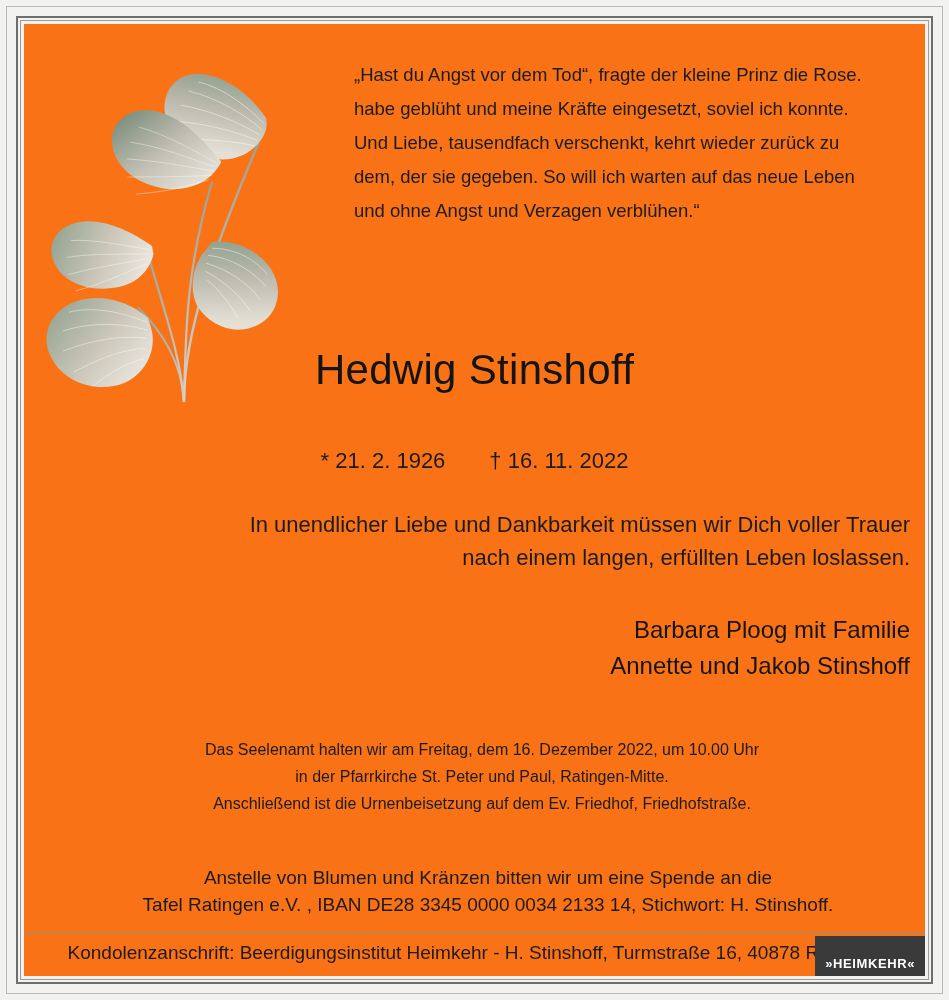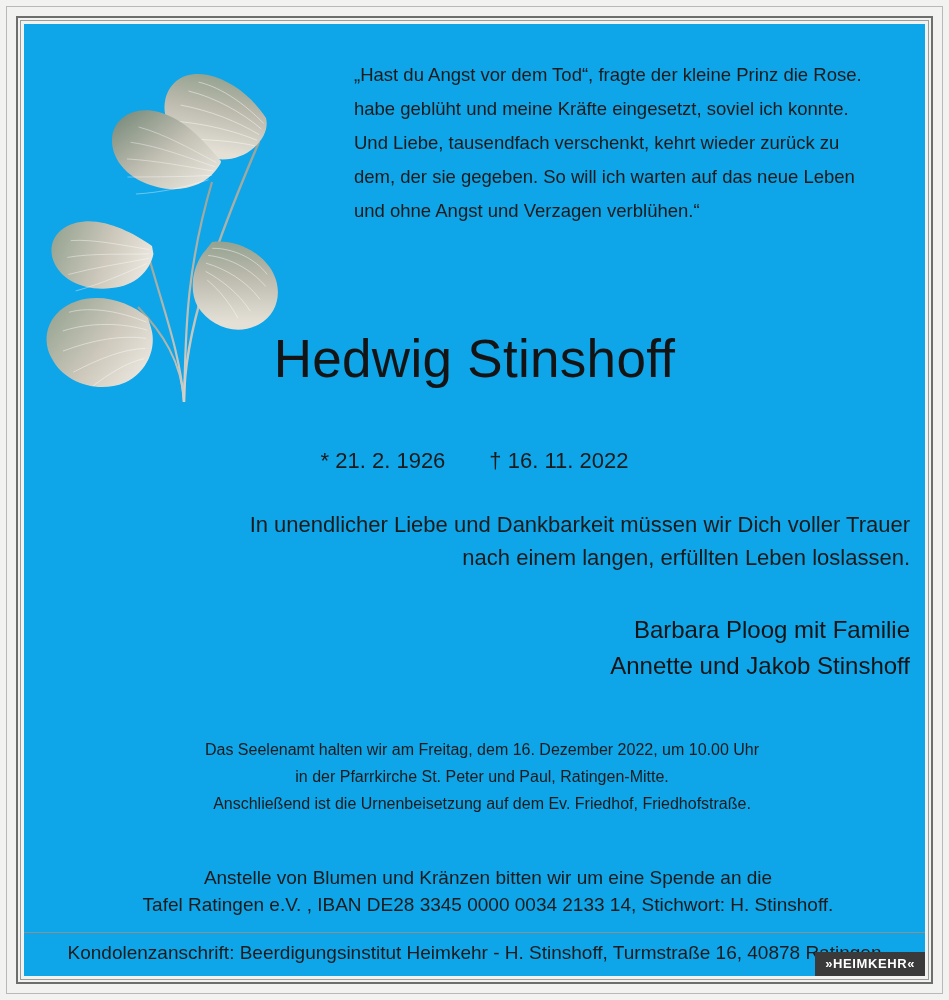--- a/index.html
+++ b/index.html
@@ -36,21 +36,21 @@
   }
   .frame-inner2 {
     position: absolute;
     left: 20px; top: 20px; right: 20px; bottom: 20px;
     border: 1px solid #9a9d99;
     pointer-events: none;
   }
   .content {
     position: absolute;
     left: 24px; top: 24px; right: 24px; bottom: 24px;
-    background: #0ea5e9;
+    background: #f97316;
     text-decoration: underline;
   }
 
   
   .artwork {
     position: absolute;
     left: 10px;
     top: 8px;
     width: 320px;
     height: 390px;
@@ -64,25 +64,25 @@
     width: 570px;
     font-size: 18.5px;
     line-height: 34px;
     color: #1b1b1b;
     text-align: left;
   }
 
   
   .name {
     position: absolute;
-    top: 304px;
+    top: 322px;
     left: 0;
     width: 100%;
     text-align: center;
-    font-size: 53px;
+    font-size: 42px;
     letter-spacing: 0.3px;
     color: #141414;
   }
   .maiden {
     position: absolute;
     top: 390px;
     left: 0;
     width: 100%;
     text-align: center;
     font-size: 21px;
@@ -166,21 +166,21 @@
 
   
   .footer-logo {
     position: absolute;
     right: 0px;
     bottom: 0px;
     background: #3a3a3a;
     color: #ffffff;
     font-size: 13px;
     letter-spacing: 0.6px;
-    padding: 4px 10px 5px 10px;
+    padding: 20px 10px 5px 10px;
     font-weight: bold;
   }
 </style>
 </head>
 <body>
 
 <div class="notice">
 
   <div class="frame-outer"></div>
   <div class="frame-inner"></div>

